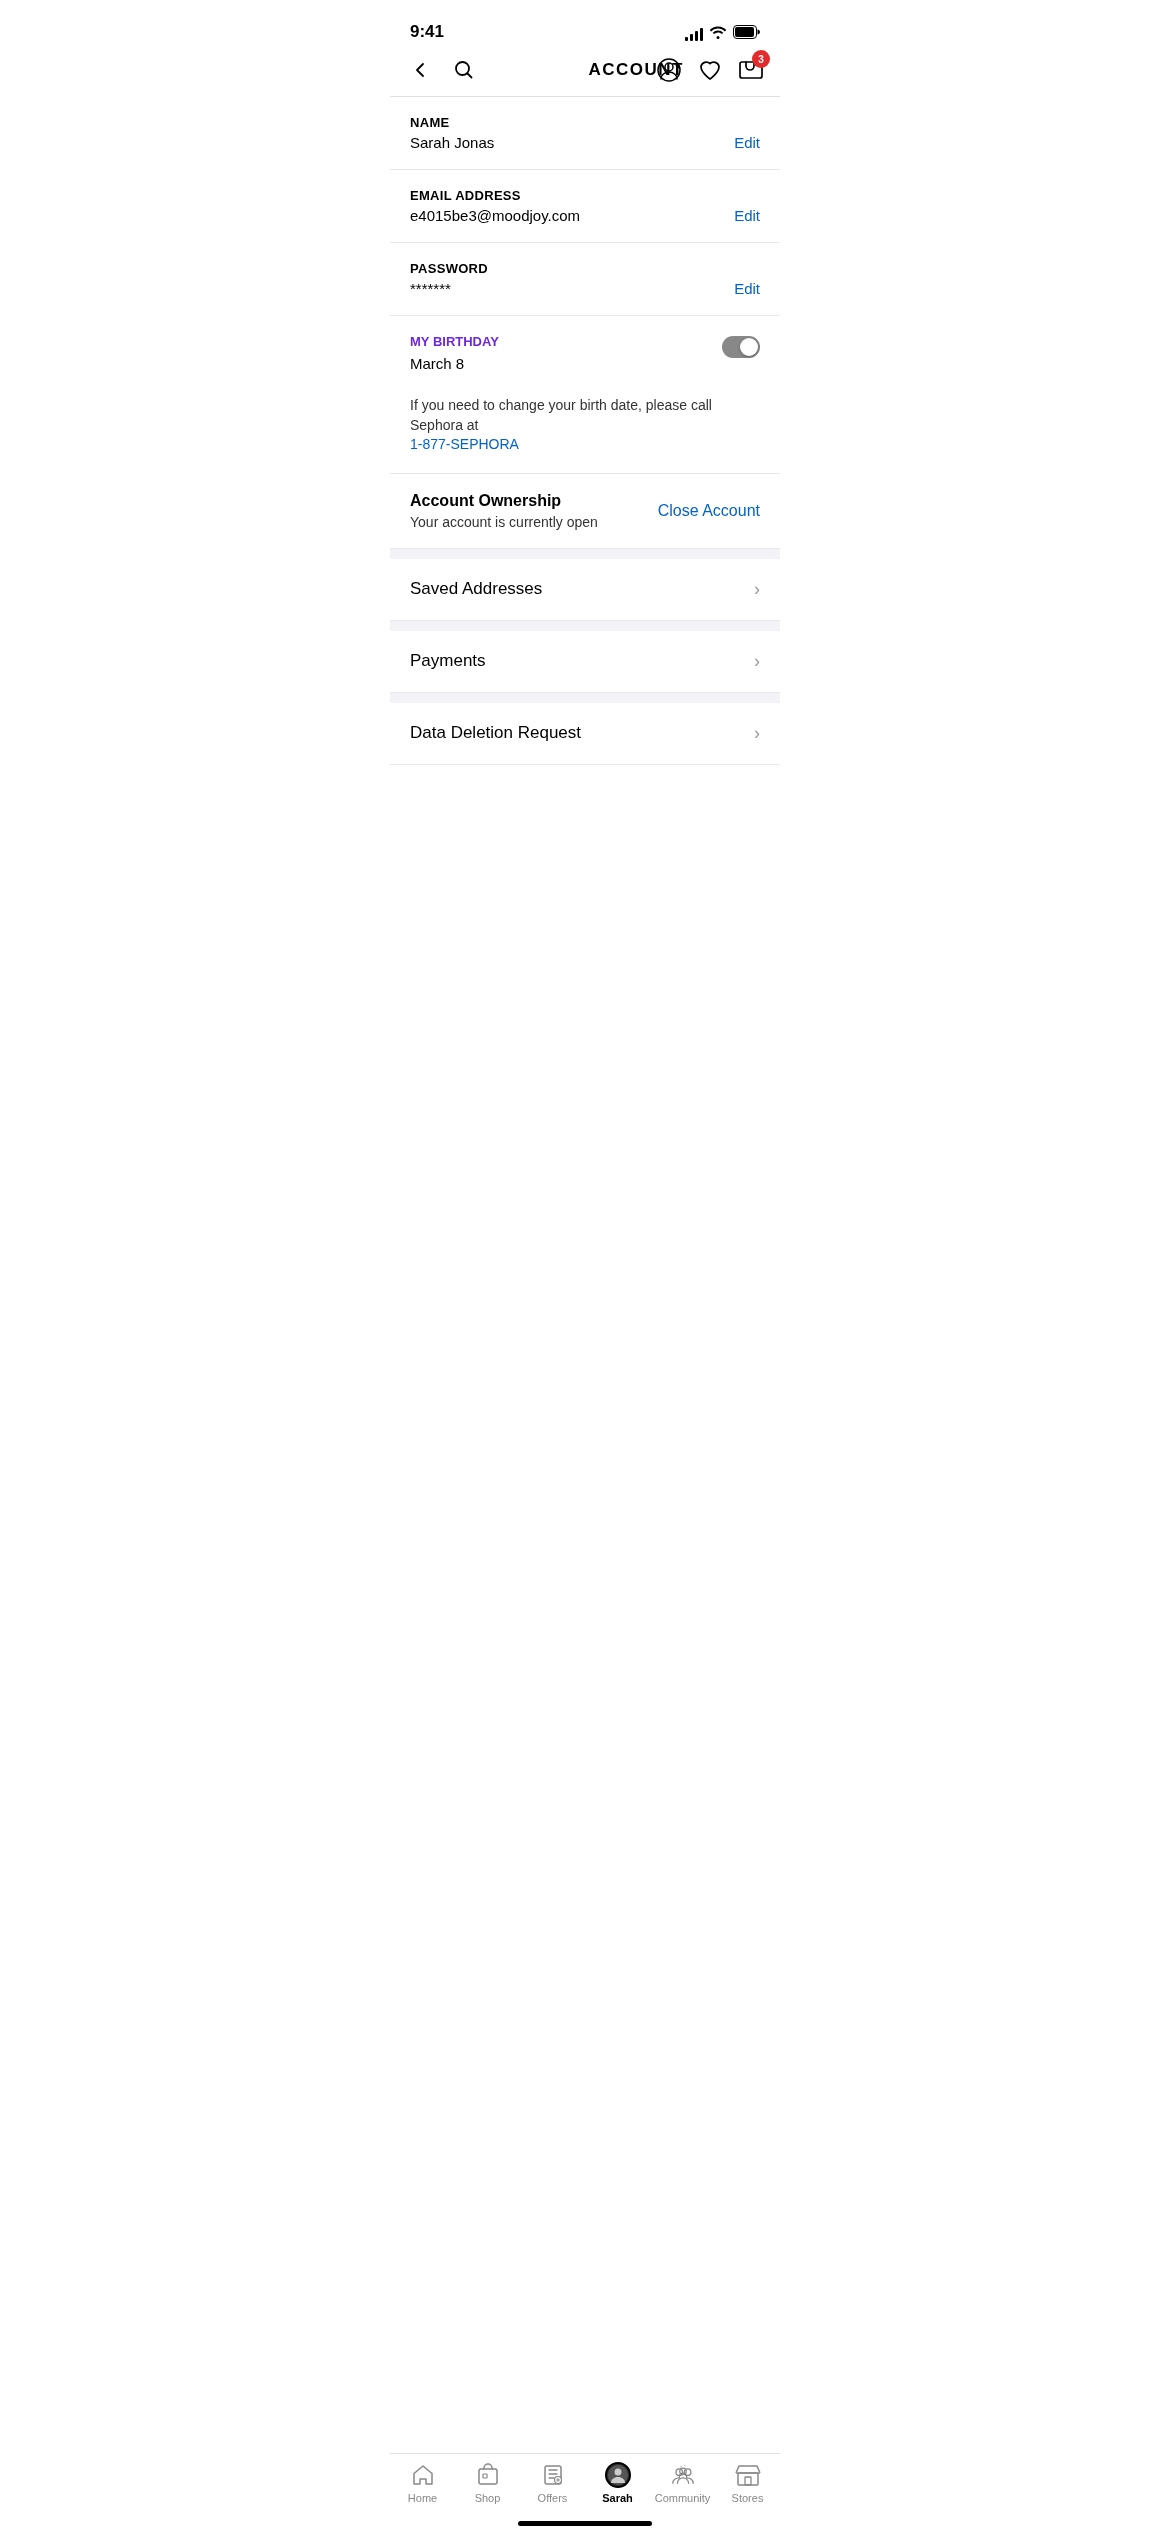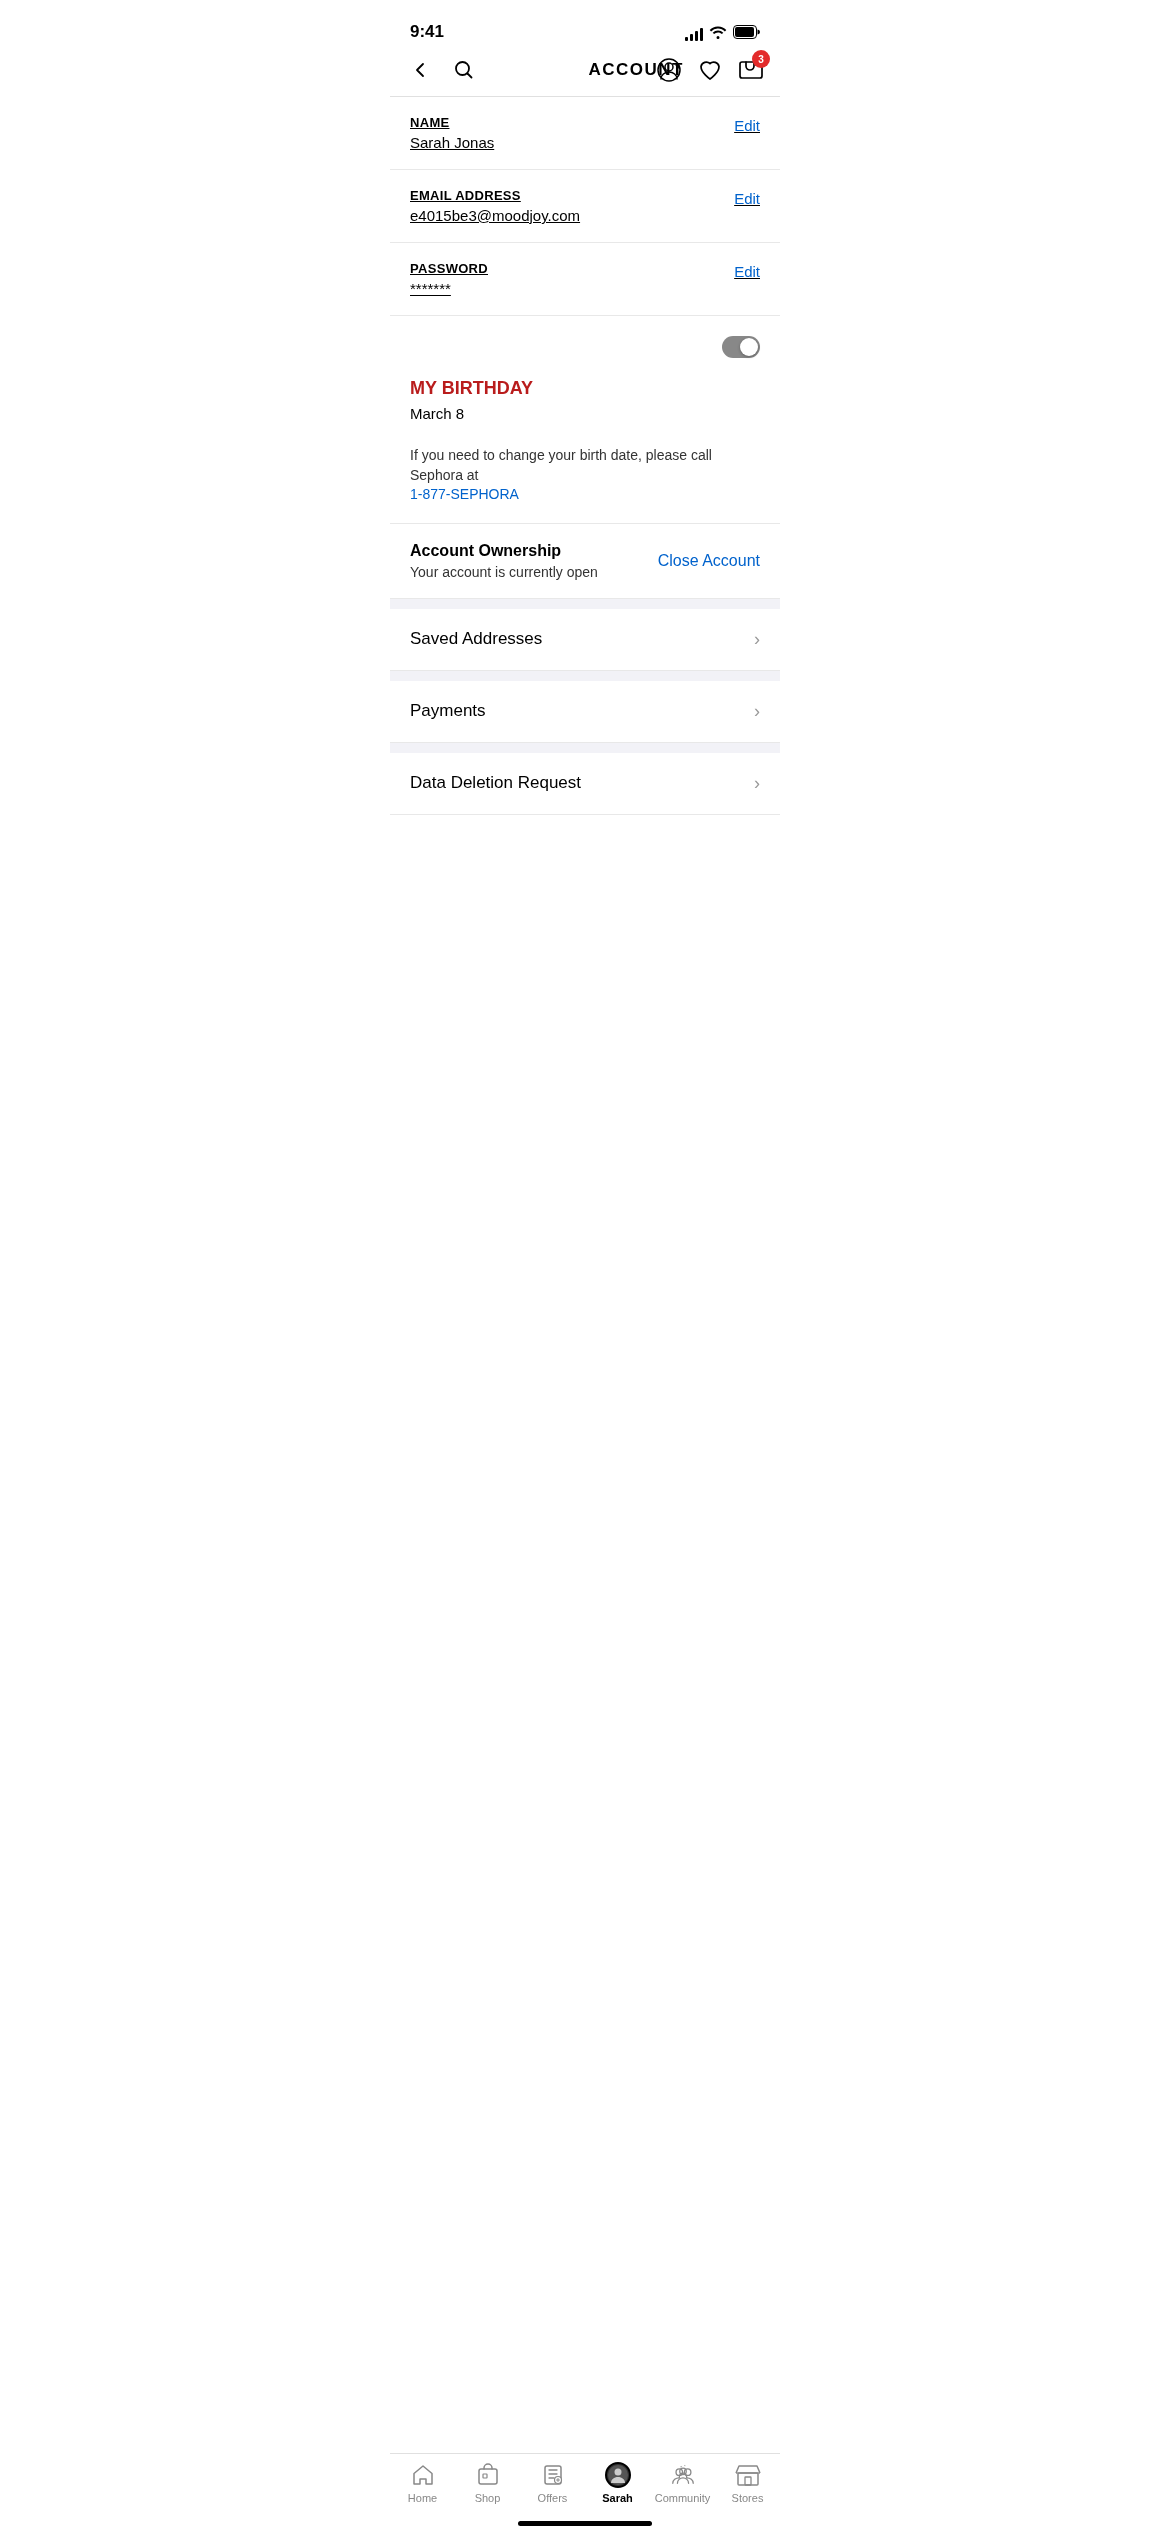--- a/index.html
+++ b/index.html
@@ -101,22 +101,21 @@
       flex: 1;
       overflow-y: auto;
     }
 
     
     .section-row {
       padding: 18px 20px;
       border-bottom: 1px solid #e8e8e8;
       display: flex;
       justify-content: space-between;
-      align-items: flex-start;
-      text-decoration: underline;
+      align-items: flex-end;
     }
     .section-info {
       flex: 1;
     }
     .section-label {
       font-size: 13px;
       font-weight: 700;
       color: #000;
       letter-spacing: 0.3px;
       margin-bottom: 4px;
@@ -156,25 +155,24 @@
       cursor: pointer;
     }
     .birthday-toggle-knob {
       width: 18px;
       height: 18px;
       background: #fff;
       border-radius: 50%;
       box-shadow: 0 1px 3px rgba(0,0,0,0.3);
     }
     .birthday-label {
-      font-size: 18px;
+      font-size: 13px;
       font-weight: 700;
-      color: #b91c1c;
+      color: #6d28d9;
       margin-bottom: 6px;
-      margin-top: 44px;
     }
     .birthday-date {
       font-size: 15px;
       color: #000;
       margin-bottom: 24px;
     }
     .birthday-note {
       font-size: 14px;
       color: #333;
       line-height: 1.4;

